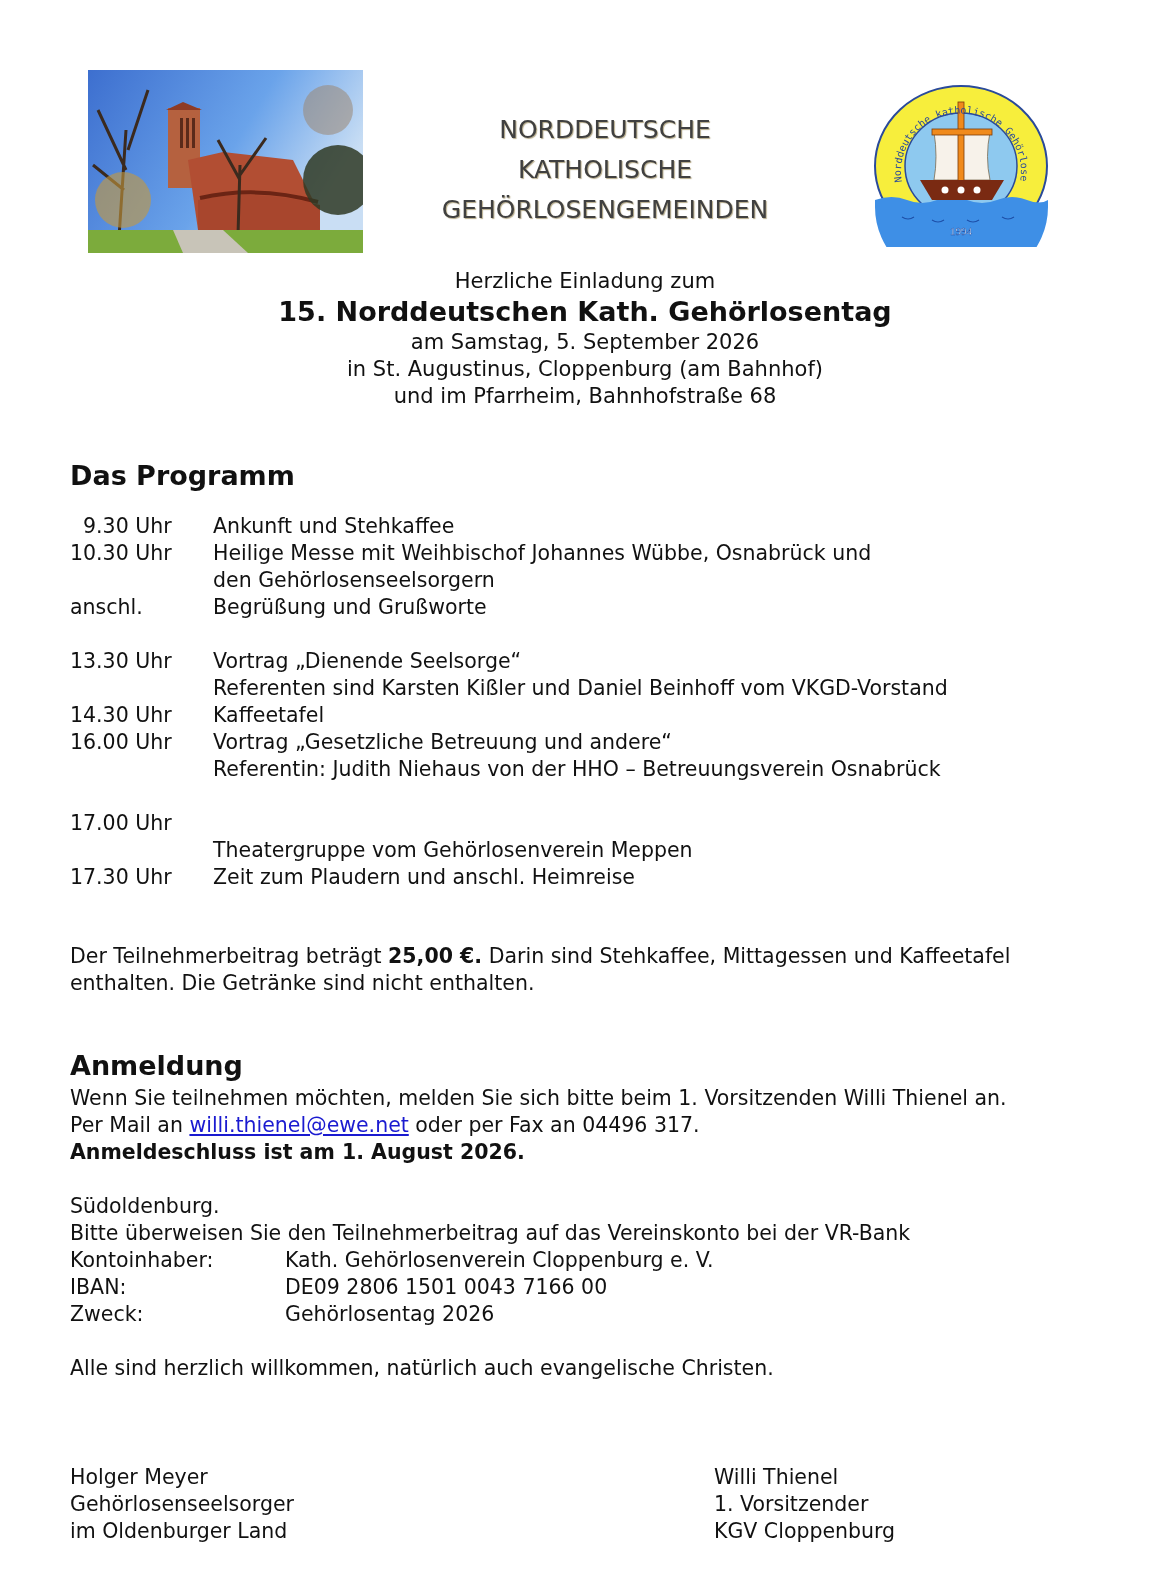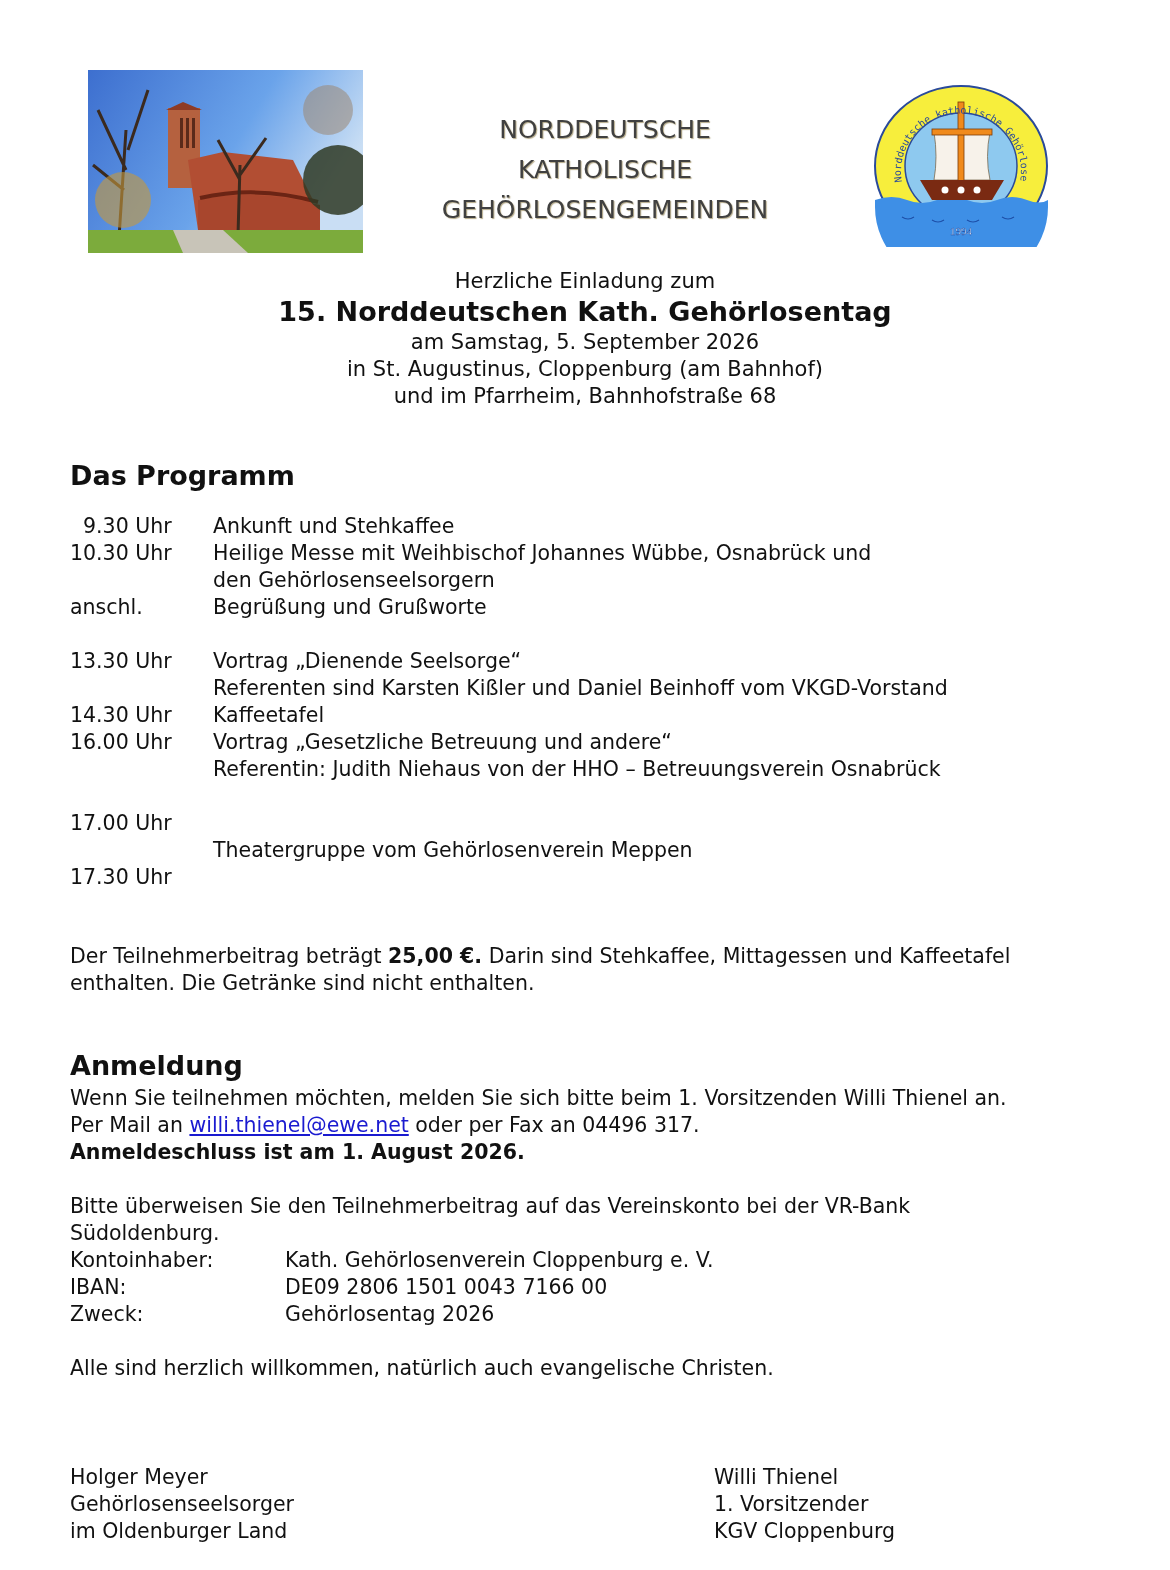--- a/index.html
+++ b/index.html
@@ -159,39 +159,40 @@
   <div class="gap"></div>
   <div class="row">
     <span class="time">17.00 Uhr</span>
   </div>
   <div class="row">
     <span class="time"></span>
     <span class="desc">Theatergruppe vom Gehörlosenverein Meppen</span>
   </div>
   <div class="row">
     <span class="time">17.30 Uhr</span>
+    <span class="desc">Zeit zum Plaudern und anschl. Heimreise</span>
   </div>
 </div>
 
 <div class="abs para" style="top:943px;">
   <div><span>Der Teilnehmerbeitrag beträgt </span><b>25,00 €.</b><span> Darin sind Stehkaffee, Mittagessen und Kaffeetafel</span></div>
   <div>enthalten. Die Getränke sind nicht enthalten.</div>
 </div>
 
 <div class="abs section-h" style="top:1050px;">Anmeldung</div>
 
 <div class="abs para" style="top:1085px;">
   <div>Wenn Sie teilnehmen möchten, melden Sie sich bitte beim 1. Vorsitzenden Willi Thienel an.</div>
   <div><span>Per Mail an </span><a class="link">willi.thienel@ewe.net</a><span> oder per Fax an 04496 317.</span></div>
   <div style="font-weight:bold;">Anmeldeschluss ist am 1. August 2026.</div>
 </div>
 
 <div class="abs para" style="top:1193px;">
+  <div>Südoldenburg.</div>
   <div>Bitte überweisen Sie den Teilnehmerbeitrag auf das Vereinskonto bei der VR-Bank</div>
-  <div>Südoldenburg.</div>
   <div class="kv">
     <span class="k">Kontoinhaber:</span>
     <span>Kath. Gehörlosenverein Cloppenburg e. V.</span>
   </div>
   <div class="kv">
     <span class="k">IBAN:</span>
     <span>DE09 2806 1501 0043 7166 00</span>
   </div>
   <div class="kv">
     <span class="k">Zweck:</span>

